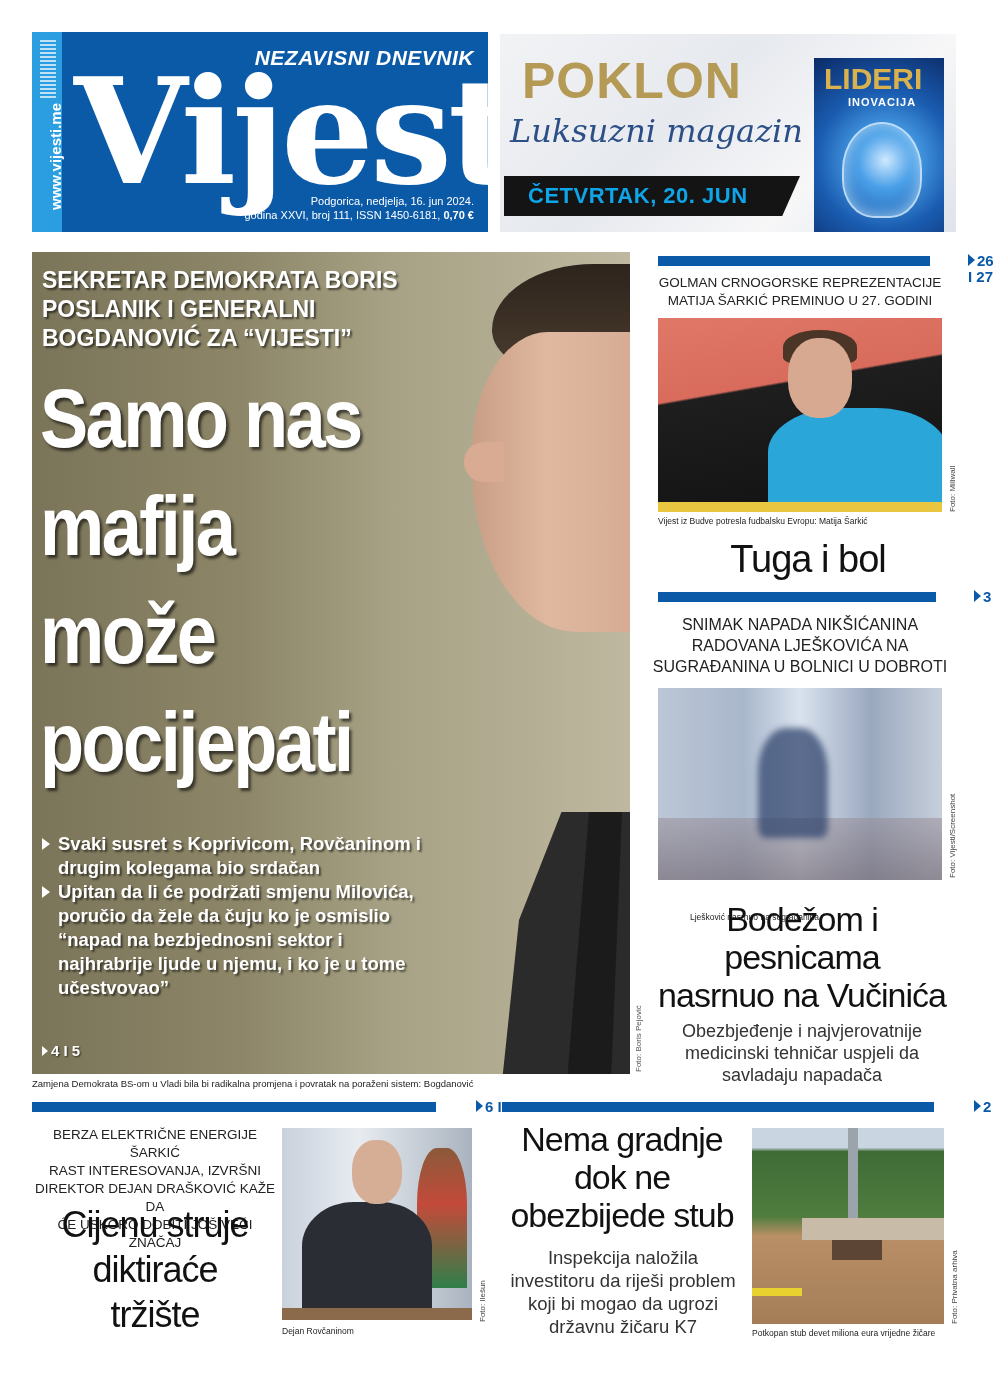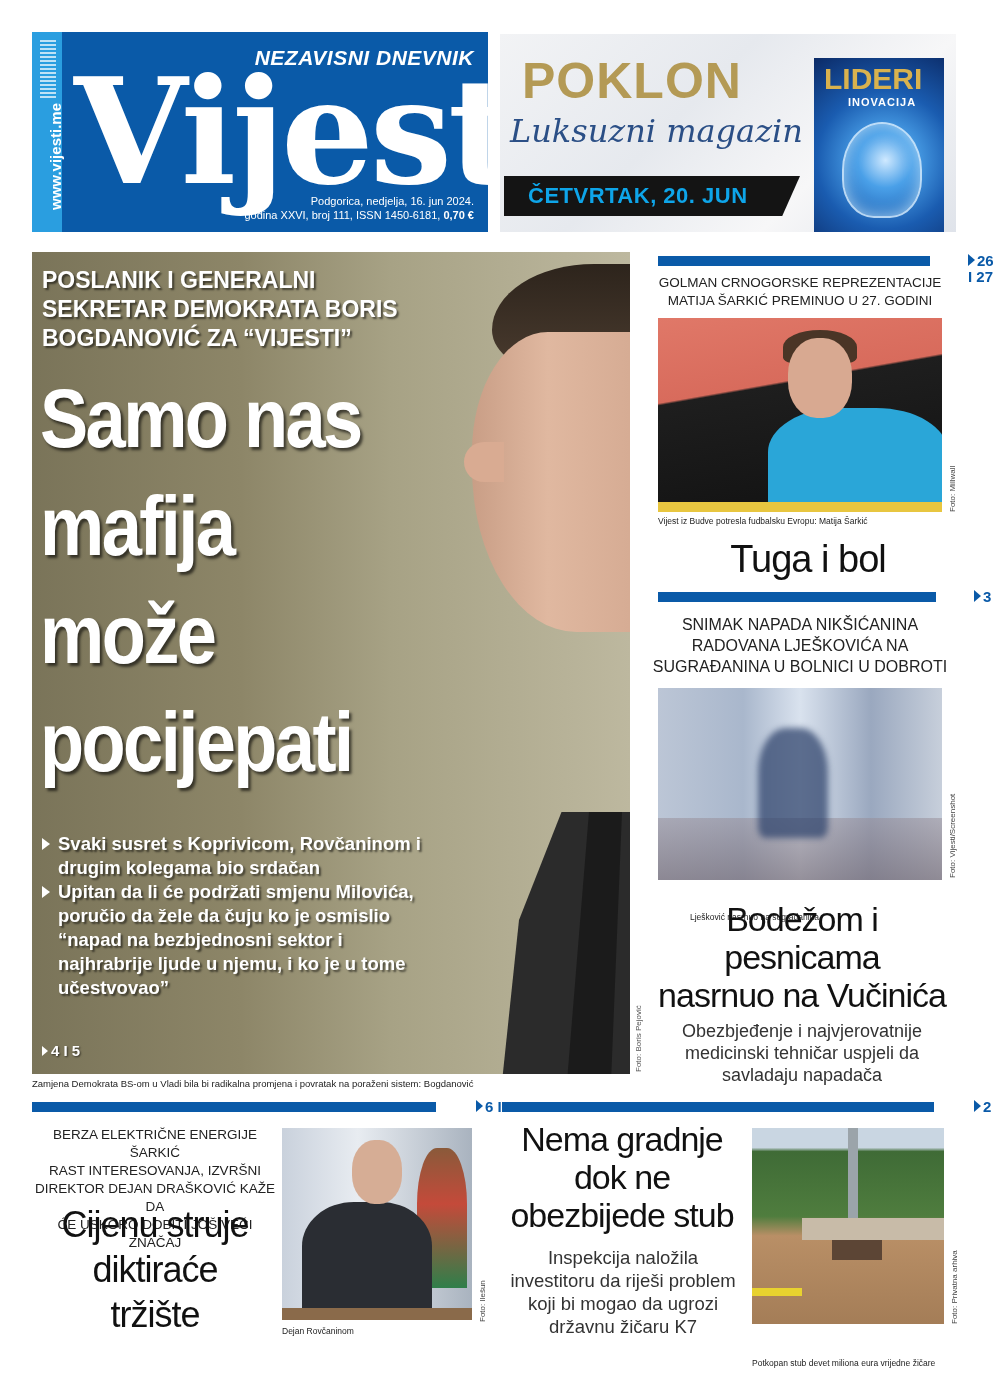--- a/index.html
+++ b/index.html
@@ -108,22 +108,22 @@
 </div>
 
 <div class="lead">
   <div class="hair"></div>
   <div class="face"></div>
   <div class="nose"></div>
   <div class="suit"></div>
   <div class="tie"></div>
 
   <div class="kicker">
+    <div>SEKRETAR DEMOKRATA BORIS</div>
     <div>POSLANIK I GENERALNI</div>
-    <div>SEKRETAR DEMOKRATA BORIS</div>
     <div>BOGDANOVIĆ ZA “VIJESTI”</div>
   </div>
   <div class="headline">
     <div>Samo nas</div>
     <div>mafija</div>
     <div>može</div>
     <div>pocijepati</div>
   </div>
   <ul class="bullets">
     <li><span class="tri"></span><span>Svaki susret s Koprivicom, Rovčaninom i drugim kolegama bio srdačan</span></li>
@@ -209,13 +209,13 @@
   <div>koji bi mogao da ugrozi</div>
   <div>državnu žičaru K7</div>
 </div>
 <div class="photo photo-stub">
   <div class="pole"></div>
   <div class="slab"></div>
   <div class="hole"></div>
   <div class="tape"></div>
 </div>
 <div class="photo-credit" style="left:950px; top:1324px;">Foto: Privatna arhiva</div>
-<div class="cap" style="left:752px; top:1358px;">Potkopan stub devet miliona eura vrijedne žičare</div>
+<div class="cap" style="left:752px; top:1328px;">Potkopan stub devet miliona eura vrijedne žičare</div>
 
 </body></html>

